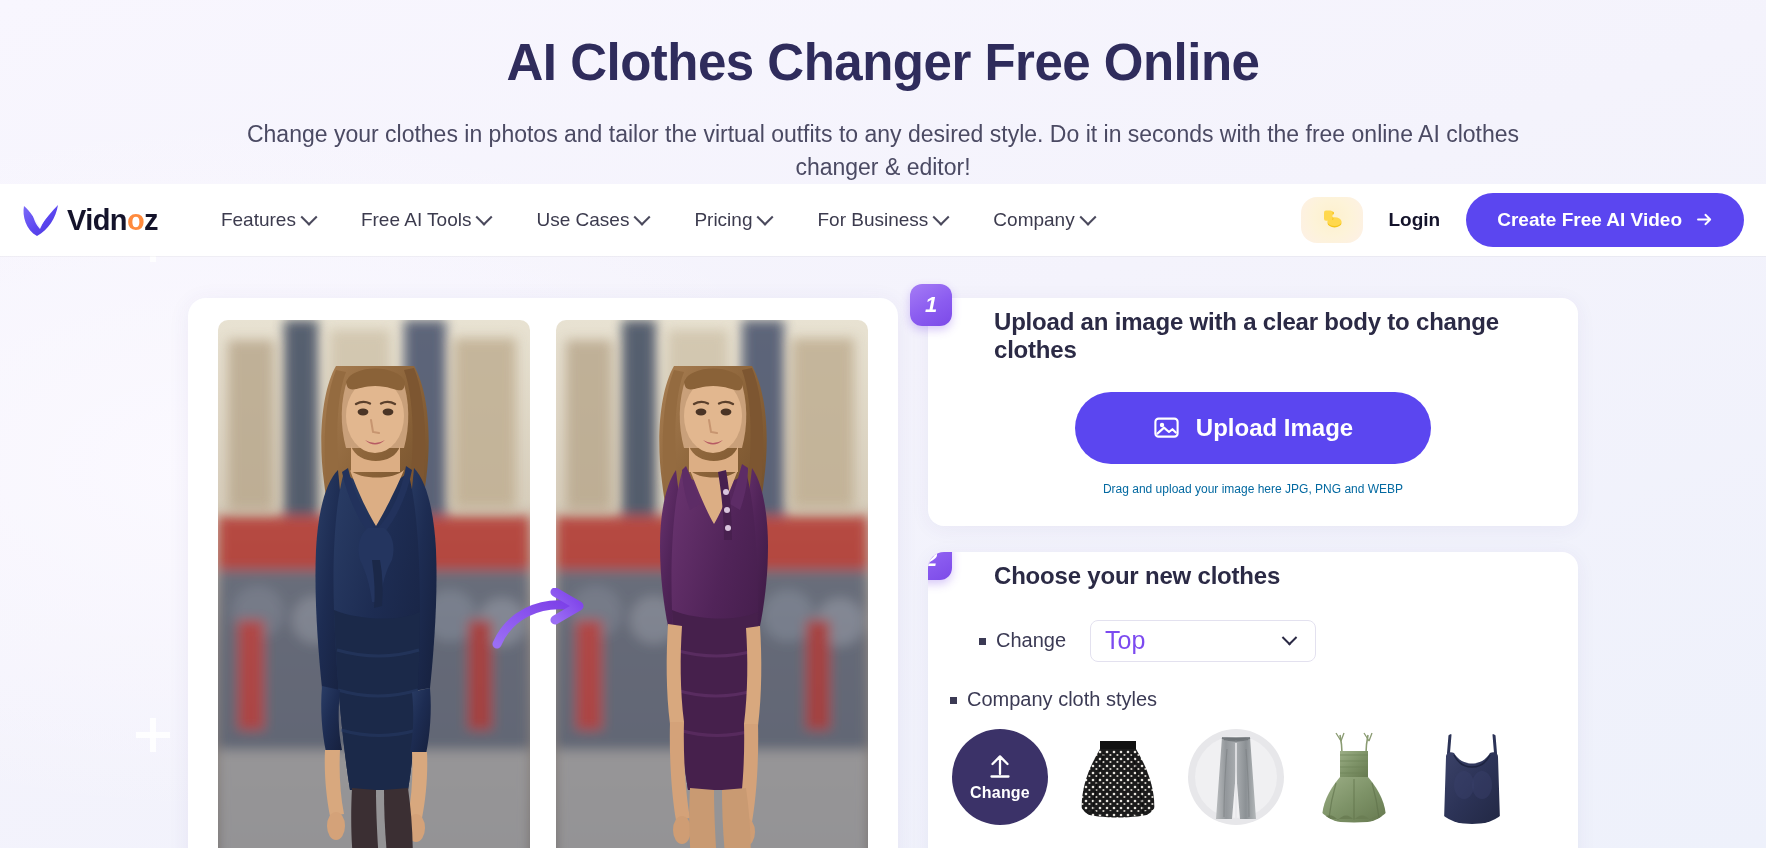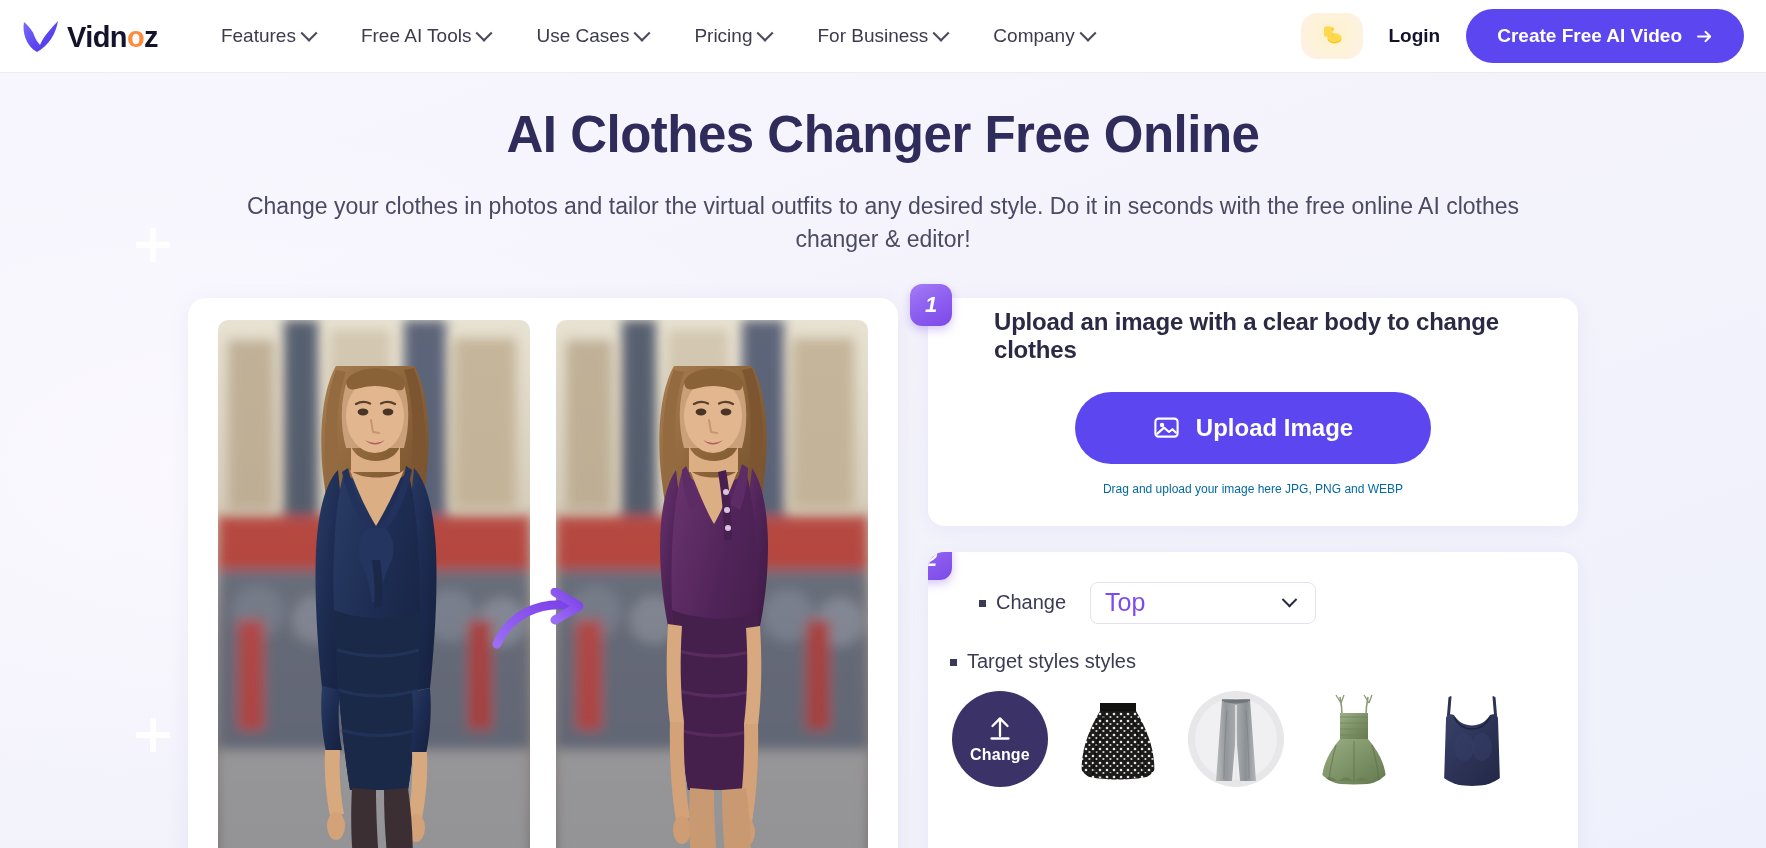--- a/index.html
+++ b/index.html
@@ -282,20 +282,25 @@
   #style-upload .up-arrow { width: 28px; height: 28px; }
   #style-upload-label { font-size: 16px; font-weight: 600; letter-spacing: .2px; }
 </style>
 </head>
 <body>
 
 <div id="page">
 
   <div class="deco-plus" style="left:136px;top:228px;width:34px;height:34px;"></div>
   <div class="deco-plus" style="left:136px;top:718px;width:34px;height:34px;"></div>
+
+  <div id="hero">
+    <h1 id="hero-title">AI Clothes Changer Free Online</h1>
+    <p id="hero-sub">Change your clothes in photos and tailor the virtual outfits to any desired style. Do it in seconds with the free online AI clothes changer &amp; editor!</p>
+  </div>
 
   <div id="header">
 
     <div id="logo">
       <span>
         <svg width="42" height="40" viewBox="0 0 42 40">
           <defs>
             <linearGradient id="lg1" x1="0" y1="0" x2="1" y2="1">
               <stop offset="0%" stop-color="#7d6cf8"></stop>
               <stop offset="55%" stop-color="#5b46f0"></stop>
@@ -350,25 +355,20 @@
       <div id="login-link">Login</div>
       <button id="cta-btn">
         <span>Create Free AI Video</span>
         <span class="arrow-r">
           <svg width="17" height="17" viewBox="0 0 17 17">
             <path d="M2 8.5 H14 M9.4 3.8 L14.2 8.5 L9.4 13.2" stroke="#ffffff" stroke-width="1.9" fill="none" stroke-linecap="round" stroke-linejoin="round"></path>
           </svg>
         </span>
       </button>
     </div>
-  </div>
-
-  <div id="hero">
-    <h1 id="hero-title">AI Clothes Changer Free Online</h1>
-    <p id="hero-sub">Change your clothes in photos and tailor the virtual outfits to any desired style. Do it in seconds with the free online AI clothes changer &amp; editor!</p>
   </div>
 
   <div id="main">
 
     <div id="preview-card">
       <div id="preview-inner">
 
         <div class="photo">
           <svg viewBox="0 0 312 560" preserveAspectRatio="xMidYMid slice">
             <defs>
@@ -564,31 +564,32 @@
               <path d="M4.4 19.6 L11 13.6 L16 18 L19.4 15.2 L22.8 18.6" stroke="#ffffff" stroke-width="2.1" fill="none" stroke-linecap="round" stroke-linejoin="round"></path>
             </svg>
           </span>
           <span>Upload Image</span>
         </button>
         <div id="upload-hint">Drag and upload your image here JPG, PNG and WEBP</div>
       </div>
 
       <div class="step-card" id="step2">
         <div class="step-badge">2</div>
+        <div class="step-title">Choose your new clothes</div>
 
         <div class="field-row">
           <span class="bullet-label">Change</span>
           <div id="change-select">
             <span id="change-select-value">Top</span>
             <span class="chev-sel"></span>
           </div>
         </div>
 
         <div id="styles-label">
-          <span class="bullet-label">Target styles styles</span>
+          <span class="bullet-label">Company cloth styles</span>
         </div>
 
         <div id="style-list">
 
           <div class="style-thumb" id="style-upload">
             <span class="up-arrow">
               <svg width="28" height="28" viewBox="0 0 28 28">
                 <path d="M14 22 V5 M6.5 12 L14 4.4 L21.5 12" stroke="#ffffff" stroke-width="2.3" fill="none" stroke-linecap="round" stroke-linejoin="round"></path>
                 <path d="M5.5 24.5 H22.5" stroke="#ffffff" stroke-width="2.3" stroke-linecap="round"></path>
               </svg>

